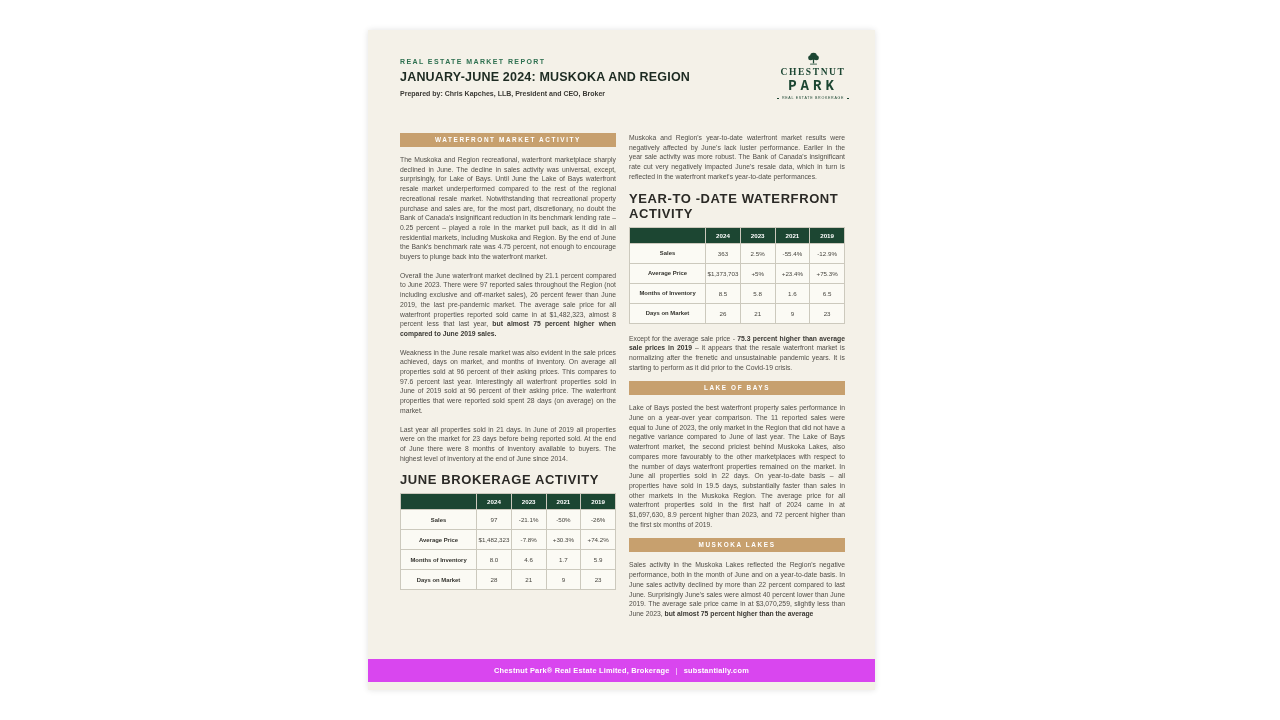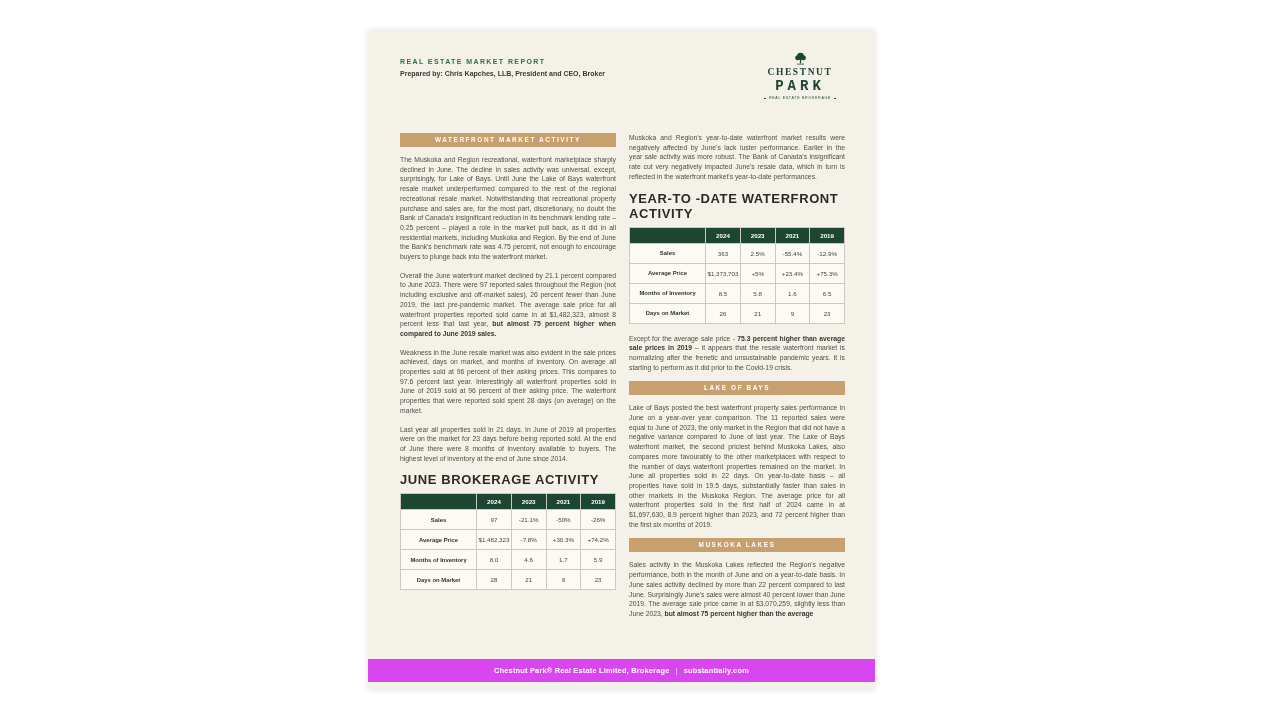--- a/index.html
+++ b/index.html
@@ -10,21 +10,21 @@
   }
   .doc{
     position:absolute;left:368px;top:30px;width:507px;height:660px;
     background:#f4f1e8;box-shadow:0 0 6px rgba(0,0,0,0.12);
   }
   
   .doc-header{position:absolute;top:28px;left:32px;right:26px;}
   .eyebrow{font-size:7px;font-weight:700;letter-spacing:1.4px;color:#2e7050;margin-bottom:5px;}
   .doc-title{font-size:12.5px;font-weight:700;color:#1d2b22;letter-spacing:0.2px;margin-bottom:6px;}
   .prepared{font-size:7px;font-weight:600;color:#3b3a35;}
-  .logo{position:absolute;right:13px;top:-6px;width:72px;text-align:center;color:#1c4632;}
+  .logo{position:absolute;right:0;top:-6px;width:72px;text-align:center;color:#1c4632;}
   .logo-tree{display:block;margin:0 auto 1px auto;}
   .logo-line1{font-family:"Liberation Serif","DejaVu Serif",serif;font-size:9.5px;font-weight:700;letter-spacing:1.6px;}
   .logo-line2{font-family:Liberation Mono, monospace;font-size:14px;font-weight:700;letter-spacing:4px;margin-top:0.5px;}
   .logo-tagline{display:flex;align-items:center;gap:3px;font-size:3.6px;letter-spacing:0.7px;margin-top:2.5px;color:#1c4632;}
   .logo-tagline::before,.logo-tagline::after{content:"";flex:1;height:0.6px;background:#1c4632;}
   
   .columns{position:absolute;top:103px;left:32px;right:30px;display:flex;gap:13px;}
   .col{flex:1;min-width:0;}
   .section-bar{
     background:#c7a06e;color:#ffffff;text-align:center;
@@ -60,20 +60,21 @@
   }
   .doc-footer .sep{font-weight:400;opacity:0.9;}
 </style>
 </head>
 <body>
 
 <div class="doc">
 
   <div class="doc-header">
     <div class="eyebrow">REAL ESTATE MARKET REPORT</div>
+    <div class="doc-title">JANUARY-JUNE 2024: MUSKOKA AND REGION</div>
     <div class="prepared">Prepared by: Chris Kapches, LLB, President and CEO, Broker</div>
 
     <div class="logo">
       <svg class="logo-tree" width="15" height="14" viewBox="0 0 24 22">
         <g fill="#1c4632">
           <circle cx="12" cy="6.5" r="5.5"></circle>
           <circle cx="7.5" cy="9" r="4"></circle>
           <circle cx="16.5" cy="9" r="4"></circle>
           <rect x="11" y="10" width="2" height="8"></rect>
           <rect x="6.5" y="18.5" width="11" height="1.3"></rect>

